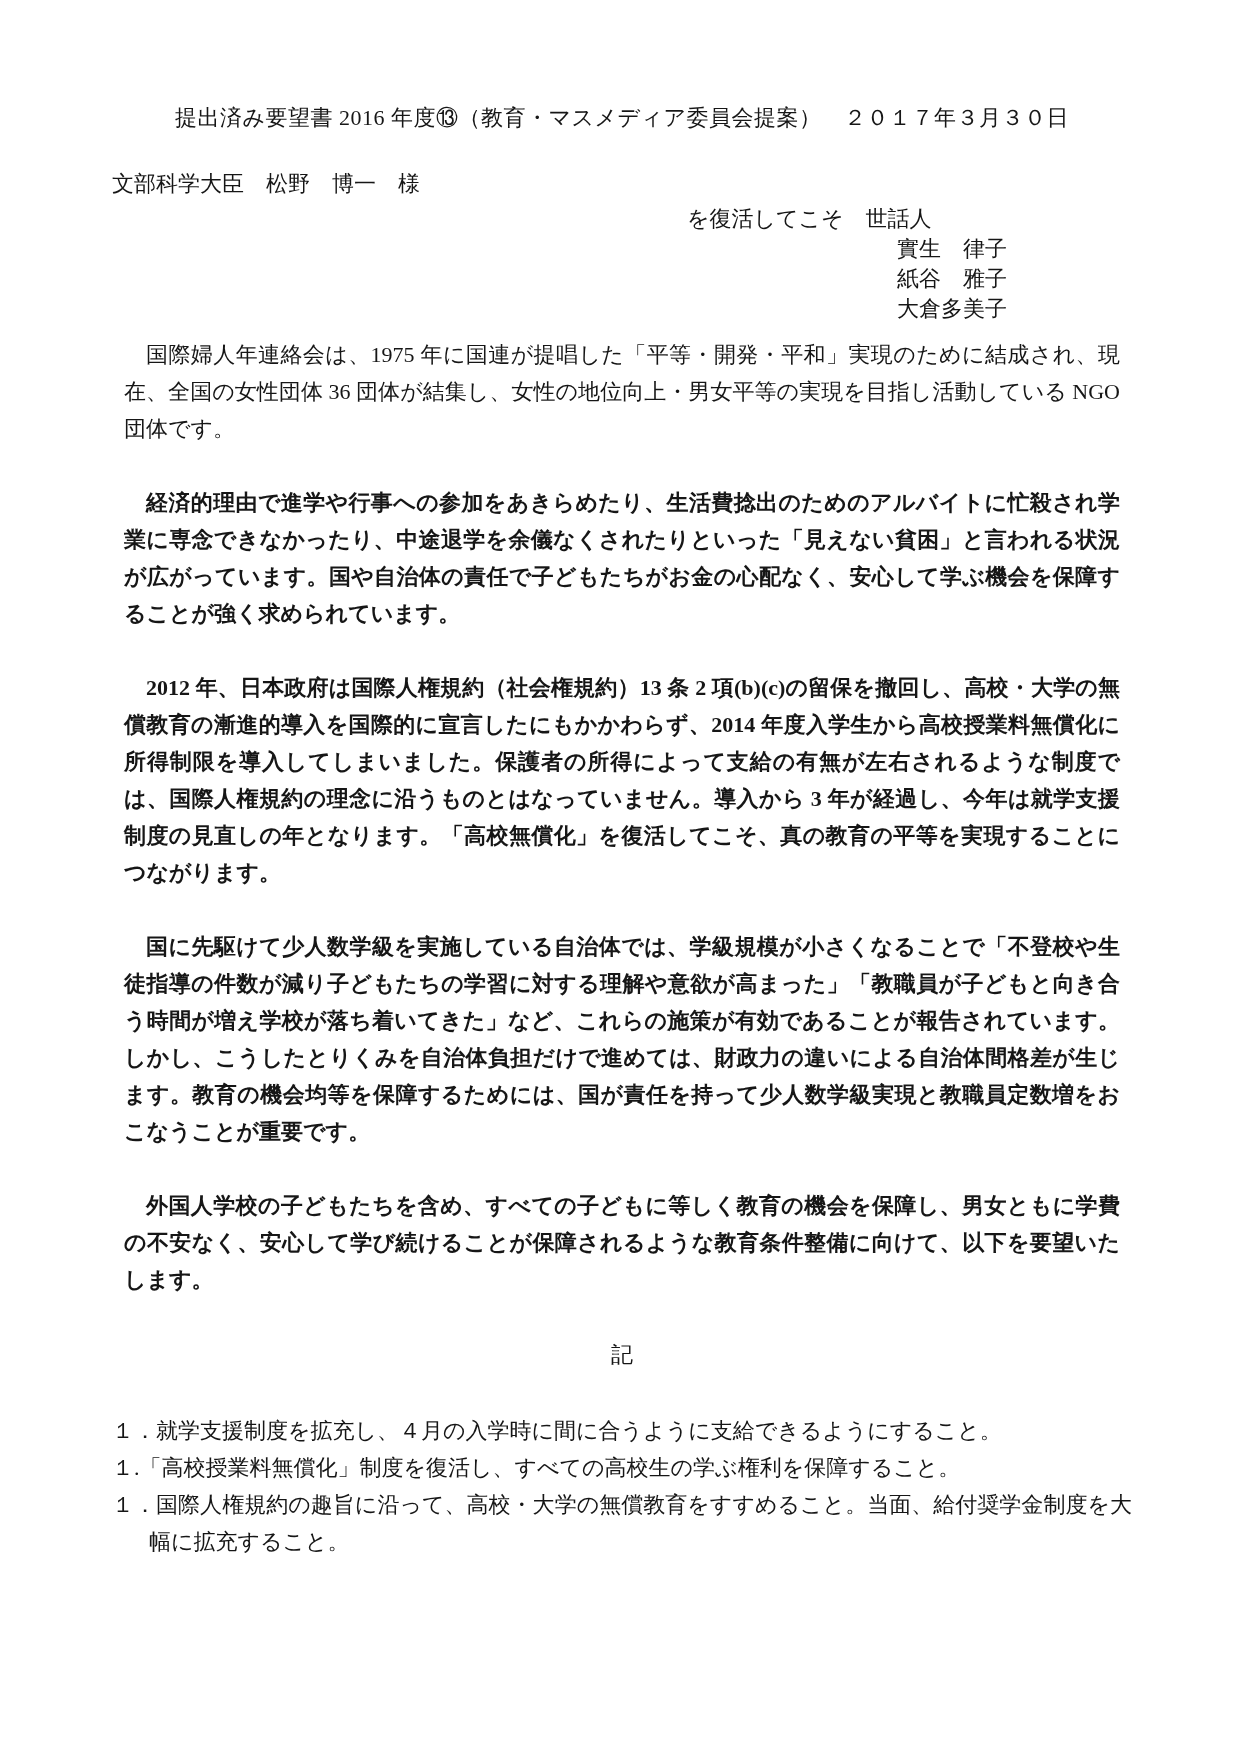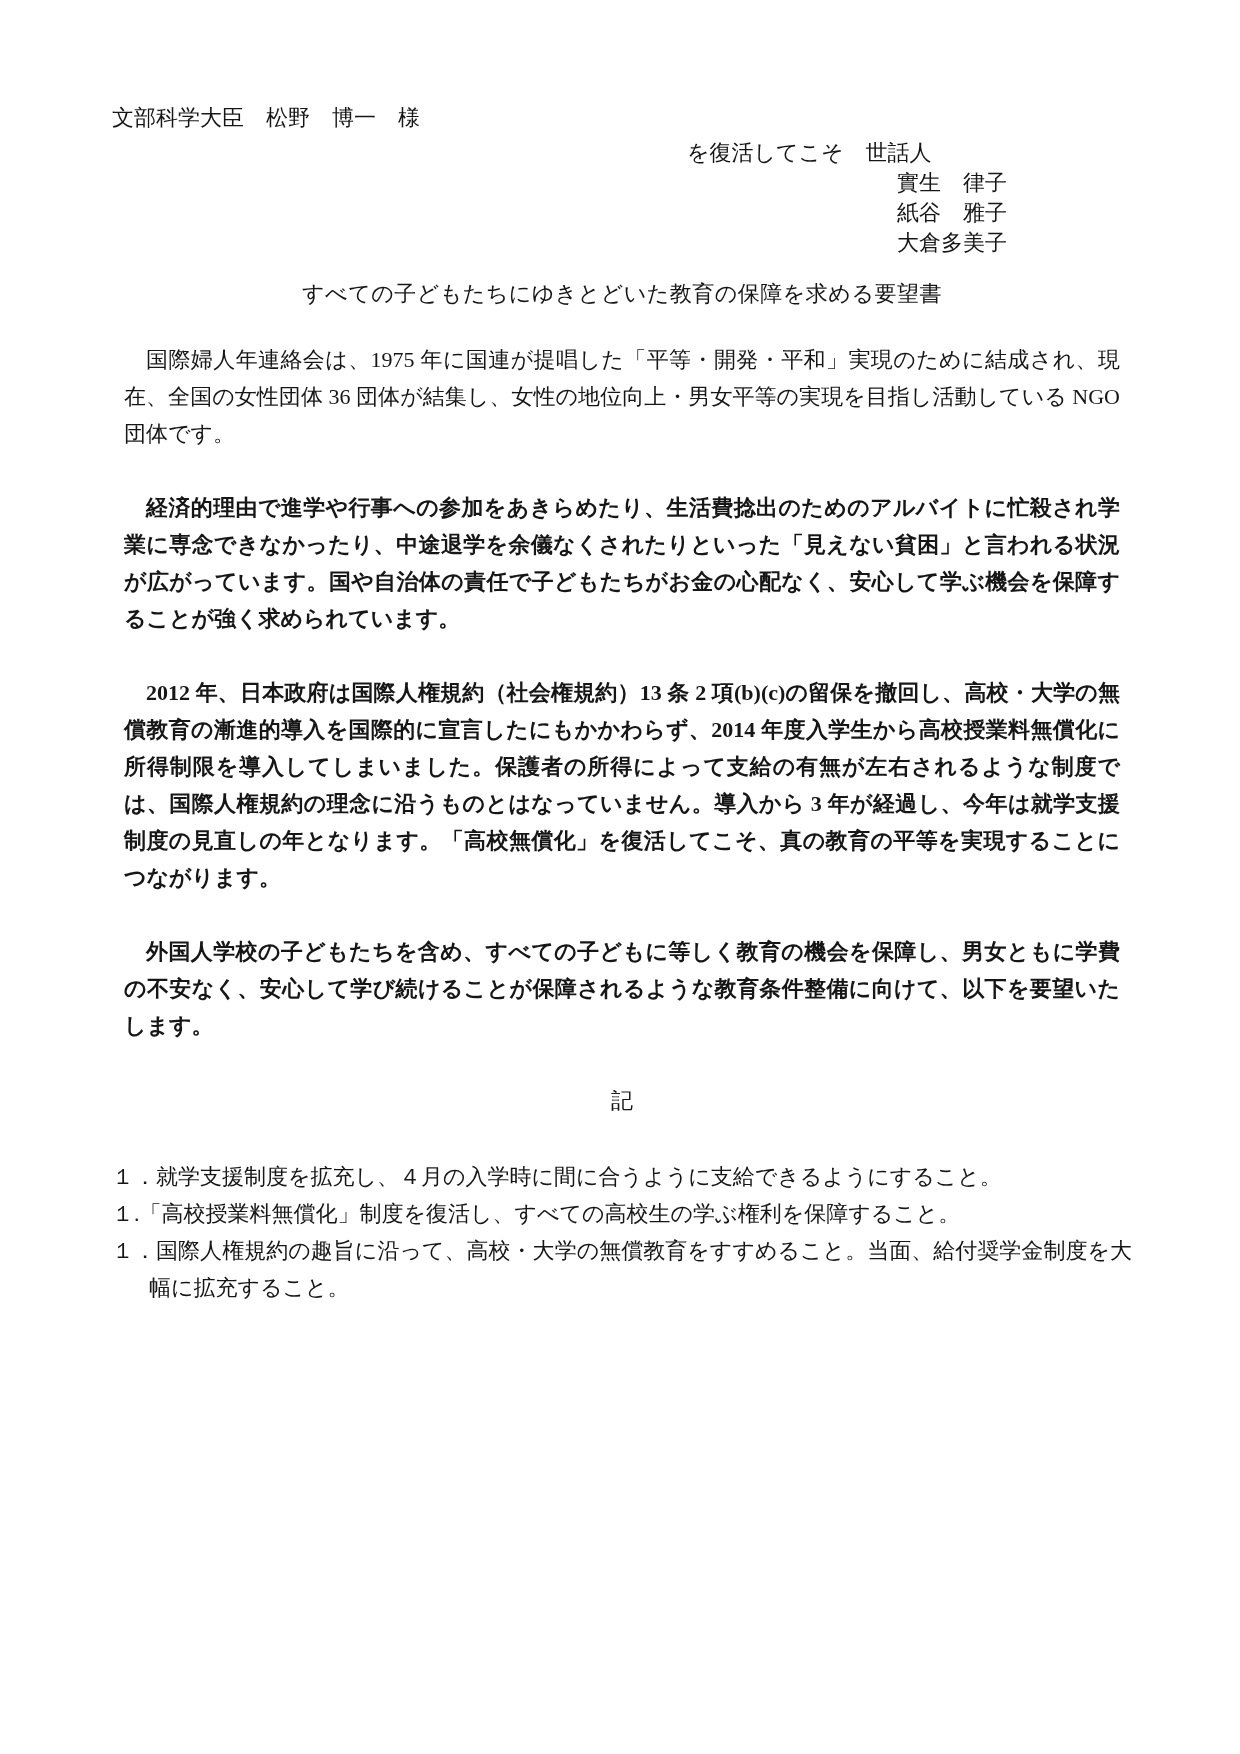--- a/index.html
+++ b/index.html
@@ -73,40 +73,41 @@
     text-indent: -37px;
     line-height: 37px;
     text-align: justify;
   }
 </style>
 </head>
 <body>
 
 <div class="page">
 
+  <div class="doc-title">提出済み要望書 2016 年度⑬（教育・マスメディア委員会提案）　２０１７年３月３０日</div>
 
   <div class="addressee">文部科学大臣　松野　博一　様</div>
 
   <div class="sender-org">を復活してこそ　世話人</div>
 
   <div class="sender-names">
     <div class="sender-name">實生　律子</div>
     <div class="sender-name">紙谷　雅子</div>
     <div class="sender-name">大倉多美子</div>
   </div>
 
-  <div class="subject">すべての子どもたちにゆきとどいた教育の保障を求める要望書</div>
 
   <p class="body-p">国際婦人年連絡会は、1975 年に国連が提唱した「平等・開発・平和」実現のために結成され、現在、全国の女性団体 36 団体が結集し、女性の地位向上・男女平等の実現を目指し活動している NGO 団体です。</p>
 
 
   <p class="body-p gap">経済的理由で進学や行事への参加をあきらめたり、生活費捻出のためのアルバイトに忙殺され学業に専念できなかったり、中途退学を余儀なくされたりといった「見えない貧困」と言われる状況が広がっています。国や自治体の責任で子どもたちがお金の心配なく、安心して学ぶ機会を保障することが強く求められています。</p>
 
   <p class="body-p gap">2012 年、日本政府は国際人権規約（社会権規約）13 条 2 項(b)(c)の留保を撤回し、高校・大学の無償教育の漸進的導入を国際的に宣言したにもかかわらず、2014 年度入学生から高校授業料無償化に所得制限を導入してしまいました。保護者の所得によって支給の有無が左右されるような制度では、国際人権規約の理念に沿うものとはなっていません。導入から 3 年が経過し、今年は就学支援制度の見直しの年となります。「高校無償化」を復活してこそ、真の教育の平等を実現することにつながります。</p>
 
+  <p class="body-p gap">国に先駆けて少人数学級を実施している自治体では、学級規模が小さくなることで「不登校や生徒指導の件数が減り子どもたちの学習に対する理解や意欲が高まった」「教職員が子どもと向き合う時間が増え学校が落ち着いてきた」など、これらの施策が有効であることが報告されています。しかし、こうしたとりくみを自治体負担だけで進めては、財政力の違いによる自治体間格差が生じます。教育の機会均等を保障するためには、国が責任を持って少人数学級実現と教職員定数増をおこなうことが重要です。</p>
 
   <p class="body-p gap">外国人学校の子どもたちを含め、すべての子どもに等しく教育の機会を保障し、男女ともに学費の不安なく、安心して学び続けることが保障されるような教育条件整備に向けて、以下を要望いたします。</p>
 
   <div class="ki-heading">記</div>
 
   <ol class="request-list">
     <li>１．就学支援制度を拡充し、４月の入学時に間に合うように支給できるようにすること。</li>
     <li>１.「高校授業料無償化」制度を復活し、すべての高校生の学ぶ権利を保障すること。</li>
     <li>１．国際人権規約の趣旨に沿って、高校・大学の無償教育をすすめること。当面、給付奨学金制度を大幅に拡充すること。</li>
 

